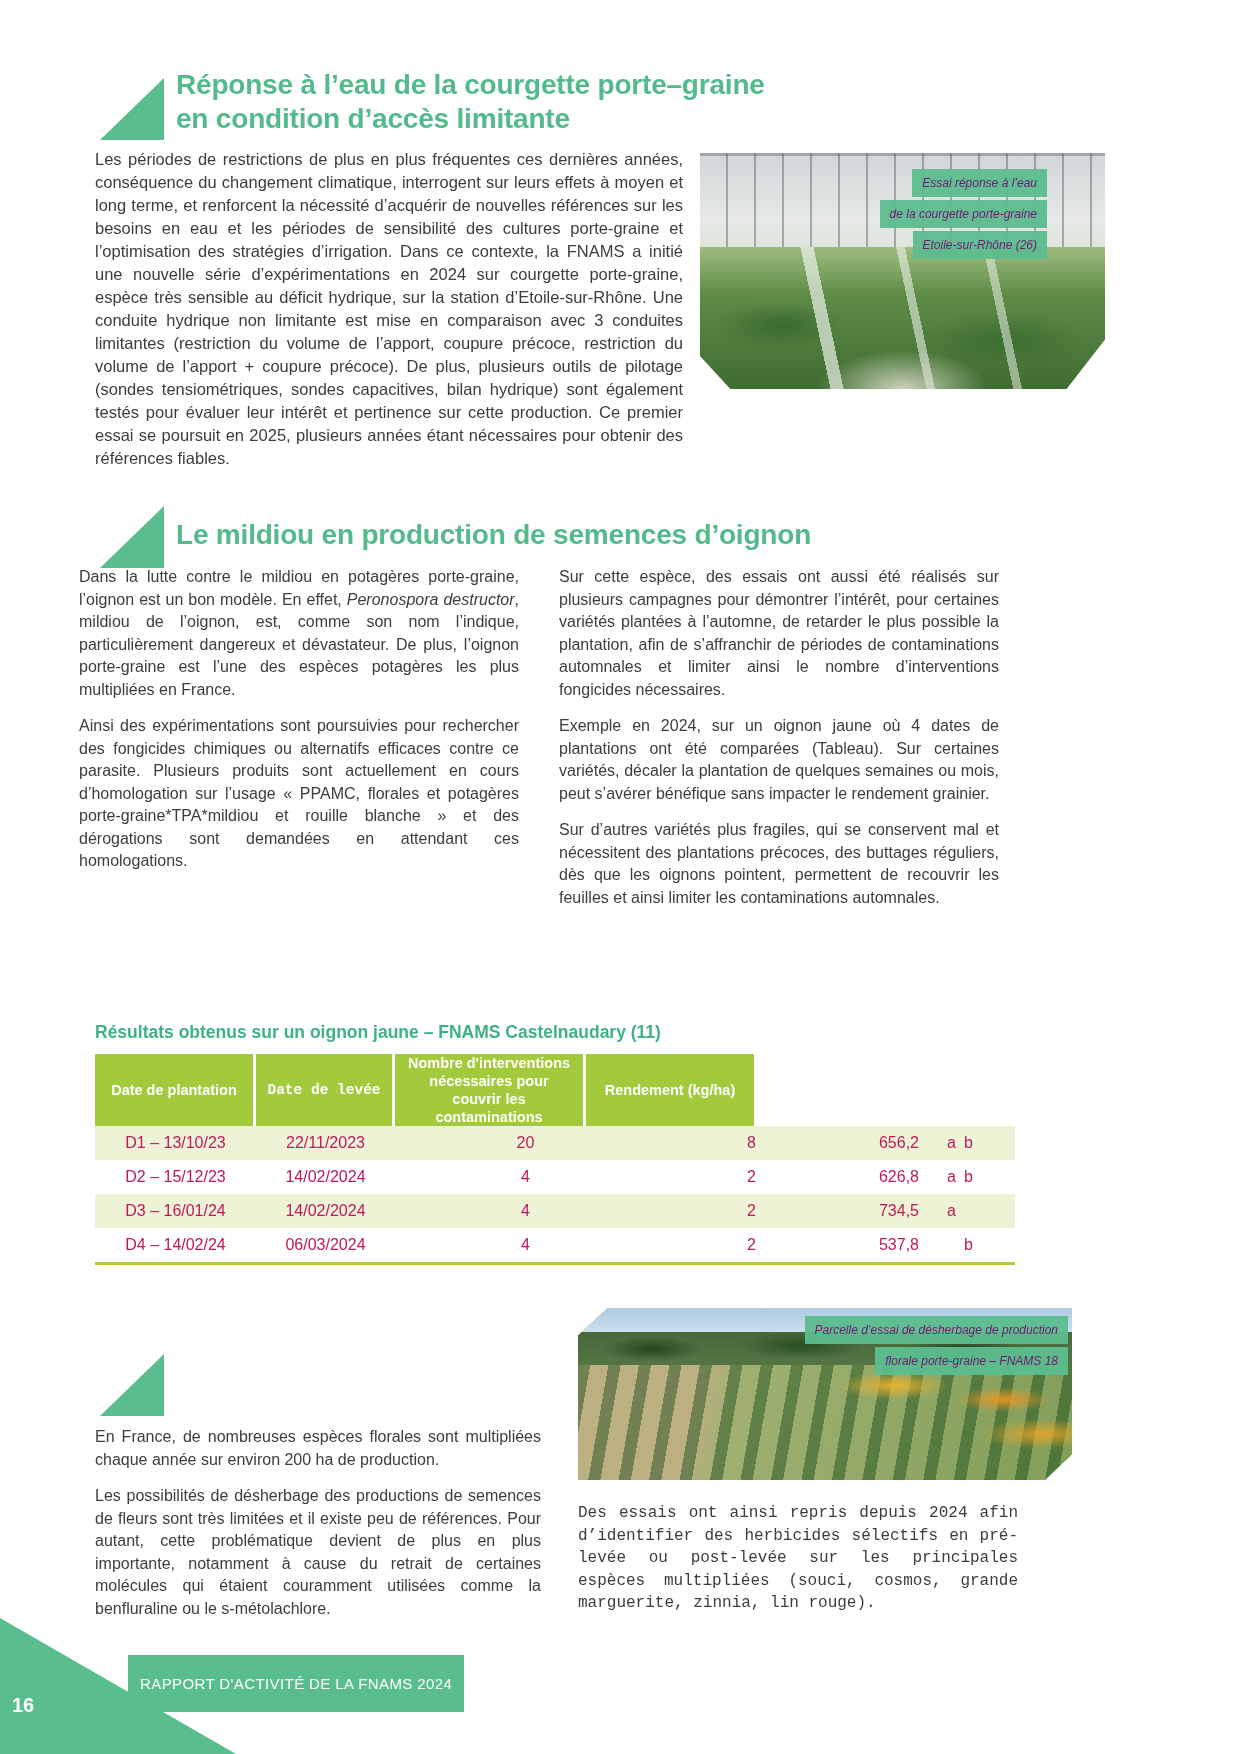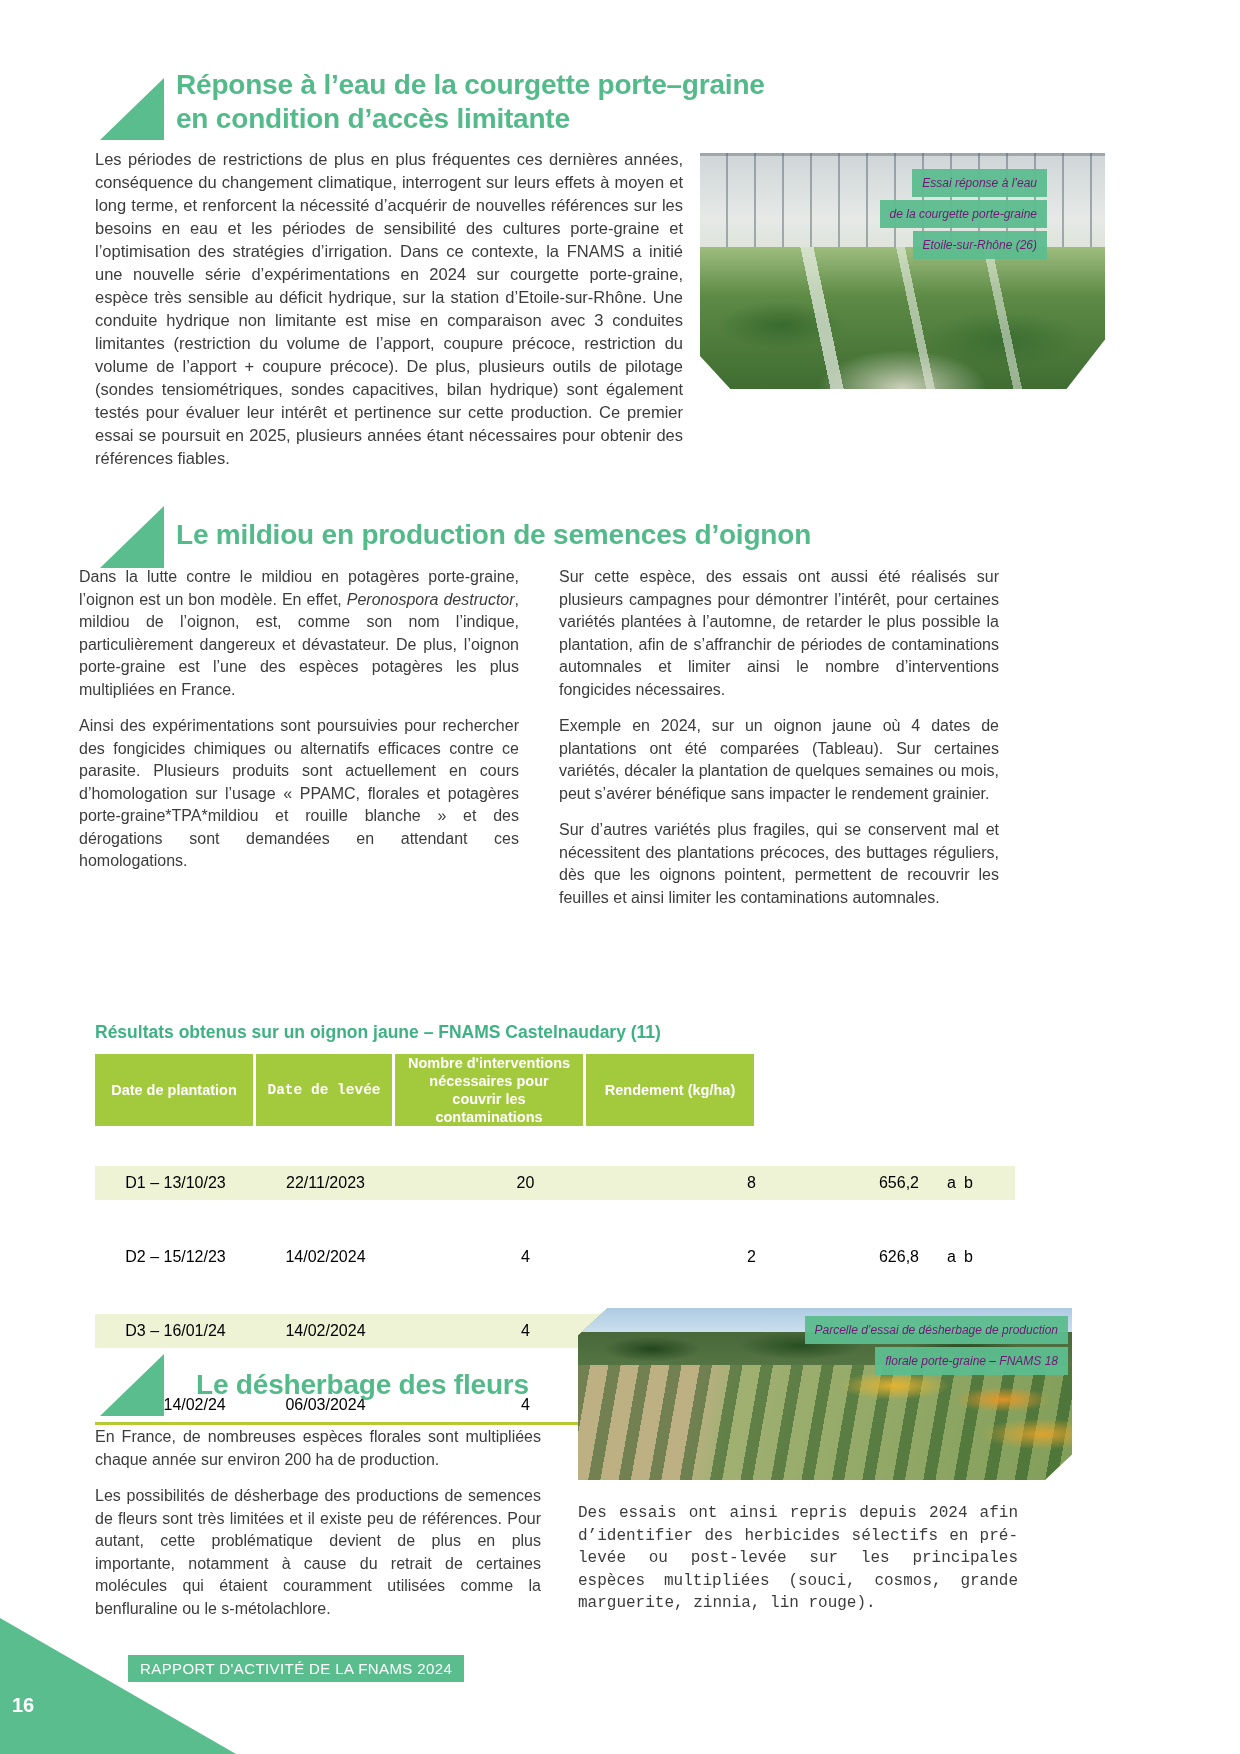--- a/index.html
+++ b/index.html
@@ -61,21 +61,21 @@
   #sec2-cols .col { flex:1; font-size:16px; line-height:22.5px; }
   #table-title { position:absolute; left:95px; top:1022px; color:#3eb283; font-weight:bold; font-size:17.5px; }
   #table-wrap { position:absolute; left:95px; top:1054px; width:920px; border-bottom:3px solid #b5cb33; }
   .tbl-header { display:flex; gap:3px; }
   .tbl-header .hc {
     background:#a3c93c; color:#ffffff; font-weight:bold; font-size:14.5px; line-height:18px;
     display:flex; align-items:center; justify-content:center; text-align:center;
     height:72px; padding:6px 10px;
   }
   .hc1{width:158px;} .hc2{width:136px;font-family:Liberation Mono, monospace;} .hc3{width:258px;} .hc4{width:188px;} .hc5{width:168px;}
-  .tbl-row { display:flex; align-items:center; height:34px; font-size:16px; color:#000000;margin-top:40px; }
+  .tbl-row { display:flex; align-items:center; height:34px; font-size:16px; color:#be185d; }
   .tbl-row.alt { background:#eff3d5; }
   .tc { text-align:center; }
   .tc1{width:161px;} .tc2{width:139px;} .tc3{width:261px;} .tc4{width:191px;}
   .tc5{width:168px; display:flex; align-items:center;}
   .tc5 .val { width:72px; text-align:right; }
   .tc5 .ga { width:17px; margin-left:24px; text-align:center; }
   .tc5 .gb { width:17px; text-align:center; }
   
   #sec3-tri { left:100px; top:1354px; }
   #sec3-heading { left:196px; top:1368px; }
@@ -103,21 +103,21 @@
   #photo2-captions { top:8px; right:4px; }
   #sec3-right-text { position:absolute; left:578px; top:1502px; width:440px; font-size:16px; line-height:22.5px;font-family:Liberation Mono, monospace; }
   
   #corner-tri {
     position:absolute; left:0; top:1618px; width:236px; height:136px;
     background:#5abd8e; clip-path:polygon(0 0, 100% 100%, 0 100%);
   }
   #page-number { position:absolute; left:12px; top:1694px; color:#ffffff; font-size:20px; font-weight:bold; }
   #footer-badge {
     position:absolute; left:128px; top:1655px; background:#5abd8e; color:#ffffff;
-    font-size:15px; letter-spacing:0.4px; padding:5px 12px; white-space:nowrap;
+    font-size:15px; letter-spacing:0.4px; padding:20px 12px; white-space:nowrap;
   }
   .italic { font-style:italic; }
 </style>
 </head>
 <body>
 
 <div class="page">
 
   <div class="tri" id="sec1-tri"></div>
   <h1 class="h-green" id="sec1-heading">
@@ -204,21 +204,20 @@
       <div class="tc tc4">2</div>
       <div class="tc5">
         <span class="val">537,8</span>
         <span class="ga"></span>
         <span class="gb">b</span>
       </div>
     </div>
   </div>
 
   <div class="tri" id="sec3-tri"></div>
-  <h1 class="h-green" id="sec3-heading">Le désherbage des fleurs</h1>
 
   <div class="bodytext" id="sec3-left">
     <p>En France, de nombreuses espèces florales sont multipliées chaque année sur environ 200 ha de production.</p>
     <p>Les possibilités de désherbage des productions de semences de fleurs sont très limitées et il existe peu de références. Pour autant, cette problématique devient de plus en plus importante, notamment à cause du retrait de certaines molécules qui étaient couramment utilisées comme la benfluraline ou le s-métolachlore.</p>
   </div>
 
   <div id="photo2">
     <div class="p2-sky"></div>
     <div class="p2-trees"></div>
     <div class="p2-field"></div>

